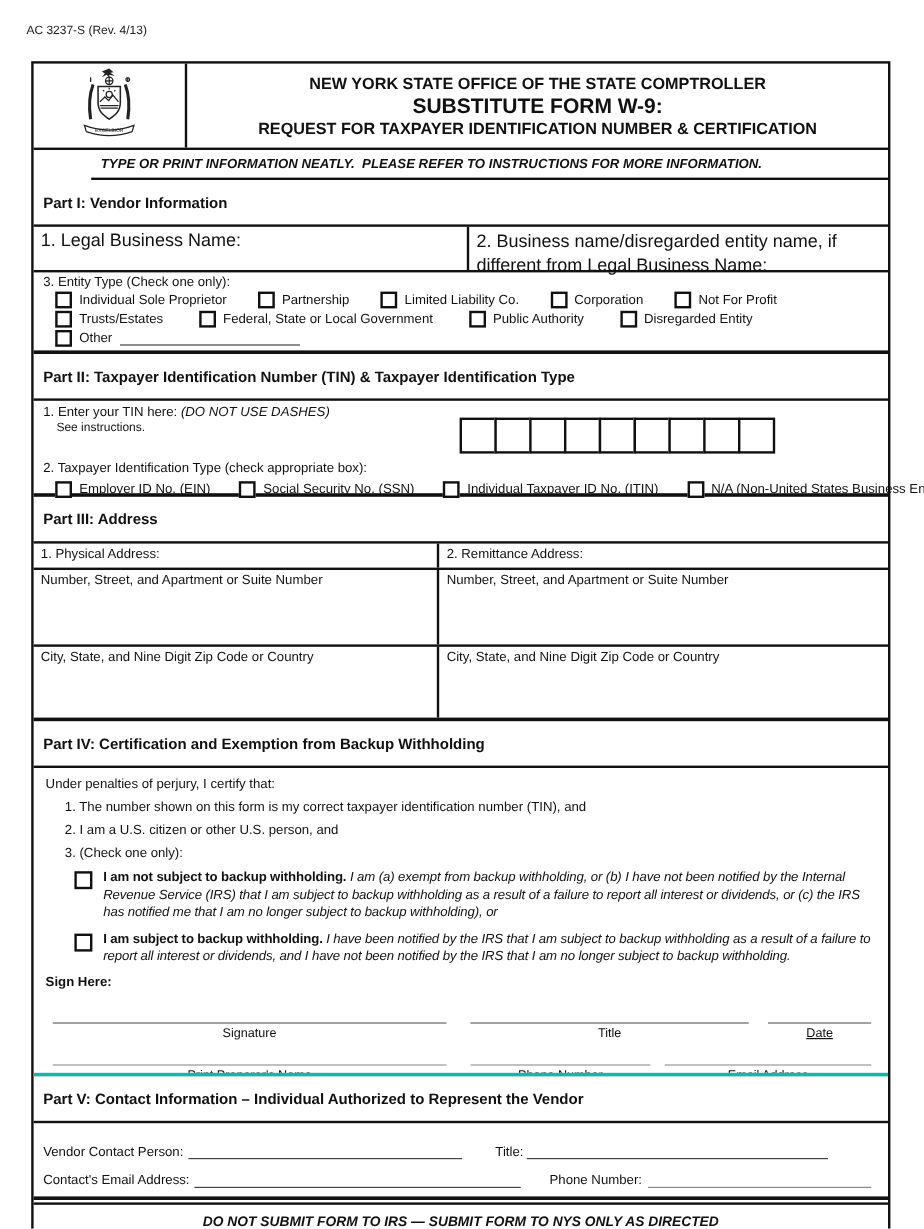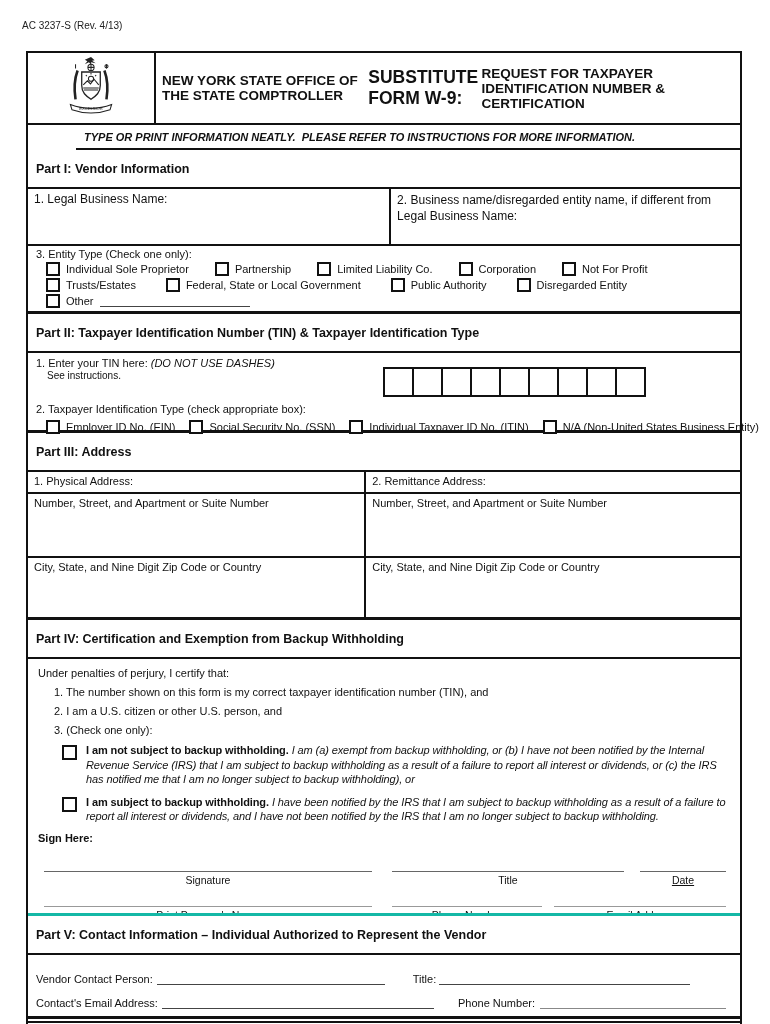--- a/index.html
+++ b/index.html
@@ -5,33 +5,33 @@
   * { margin:0; padding:0; box-sizing:border-box; }
   html,body { background:#fff; }
   body { font-family:"Liberation Sans", sans-serif; color:#111; }
   .page { position:relative; width:770px; height:1024px; background:#fff; overflow:hidden; }
   .form-number { position:absolute; left:22px; top:20px; font-size:10px; color:#222; }
   .form-box { position:absolute; left:26px; top:51px; width:716px; border:2px solid #111; background:#fff; }
 
   
   .header-row { display:flex; height:72px; border-bottom:2px solid #111; }
   .seal-cell { width:128px; border-right:2px solid #111; display:flex; align-items:center; justify-content:center; }
-  .title-cell { flex:1; display:flex; flex-direction:row; align-items:center; justify-content:center; text-align:left; padding:2px 6px; }
+  .title-cell { flex:1; display:flex; flex-direction:column; align-items:center; justify-content:center; text-align:right; padding:2px 6px; }
   .title-agency { font-size:13.5px; font-weight:bold; }
   .title-main { font-size:17.5px; font-weight:bold; margin:1px 0; }
   .title-sub { font-size:13.5px; font-weight:bold; }
   .instructions-row { height:25px; border-bottom:2px solid #111; display:flex; align-items:center; padding:0 8px;
       font-size:11px; font-weight:bold; font-style:italic; white-space:pre-wrap;margin-left:48px; }
 
   
   .part-header { height:39px; border-bottom:2px solid #111; display:flex; align-items:center; padding:0 8px;
       font-size:12.5px; font-weight:bold; }
 
   
-  .p1-names { display:flex; height:57px; border-bottom:2px solid #111; font-size:12px; }
+  .p1-names { display:flex; height:38px; border-bottom:2px solid #111; font-size:15px; }
   .p1-names .cell-l { width:51%; border-right:2px solid #111; padding:3px 6px; }
   .p1-names .cell-r { flex:1; padding:3px 6px; line-height:1.35; }
   .p1-entity { display:flex; height:68px; border-bottom:3px solid #111; font-size:11px; }
   .p1-entity-main { flex:1; padding:2px 6px 2px 8px; }
   .ent-row { display:flex; align-items:center; margin-top:2px; }
   .ent-row.r1 { gap:26px; padding-left:10px; }
   .ent-row.r2 { gap:30px; padding-left:10px; }
   .ent-row.r3 { gap:0; padding-left:10px; }
   .cb-item { display:inline-flex; align-items:center; gap:6px; white-space:nowrap; }
   .cb { width:14px; height:14px; border:2px solid #111; background:#fff; flex:none; display:inline-block; }
@@ -39,21 +39,21 @@
   .exempt-label { font-weight:bold; font-size:11px; line-height:1.25; }
   .uline { display:inline-block; border-bottom:1.5px solid #444; height:12px; }
 
   
   .p2-body { position:relative; height:80px; border-bottom:3px solid #111; font-size:11px; padding:4px 8px; }
   .tin-note { font-size:10px; padding-left:11px; margin-top:1px; }
   .tin-grid { position:absolute; left:355px; top:14px; display:flex; }
   .tin-cell { width:31px; height:30px; border:2px solid #111; margin-left:-2px; background:#fff; }
   .tin-cell:first-child { margin-left:0; }
   .p2-typelabel { margin-top:22px; }
-  .p2-typerow { display:flex; align-items:center; gap:14px; margin-top:5px; padding-left:10px; }
+  .p2-typerow { display:flex; align-items:center; gap:24px; margin-top:5px; padding-left:10px; }
 
   
   .p3-row { display:flex; border-bottom:2px solid #111; font-size:11px; }
   .p3-row .cell-l { width:47.5%; border-right:2px solid #111; padding:3px 6px; }
   .p3-row .cell-r { flex:1; padding:3px 6px; }
   .p3-labels { height:22px; }
   .p3-street { height:64px; }
   .p3-city { height:62px; border-bottom-width:3px; }
 
   

